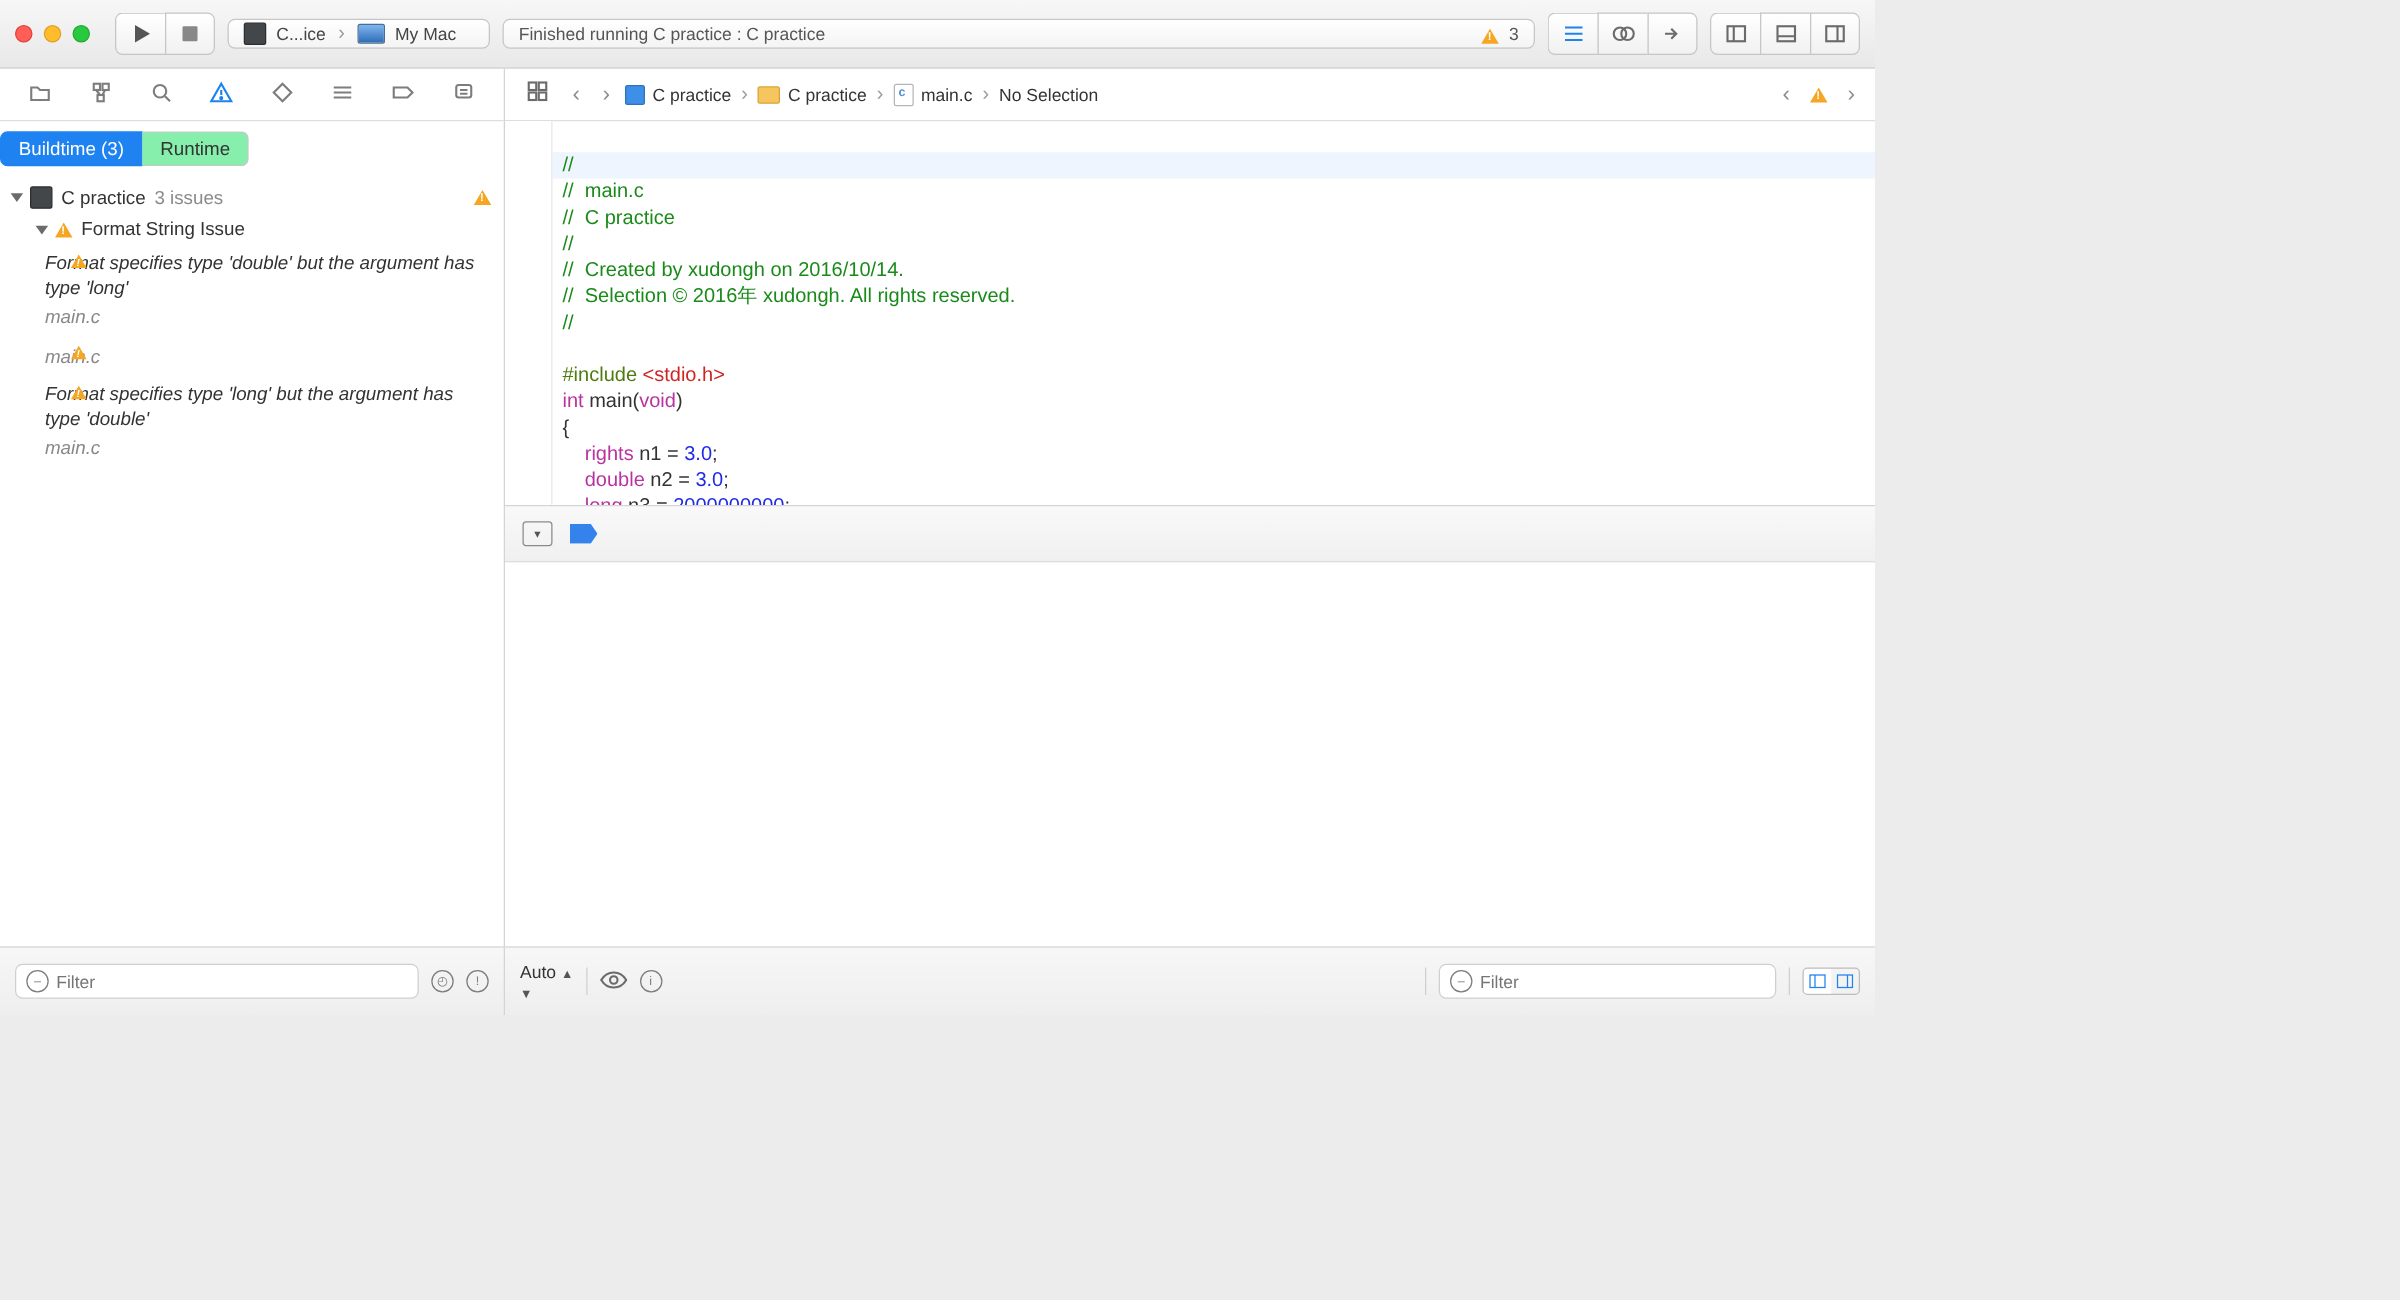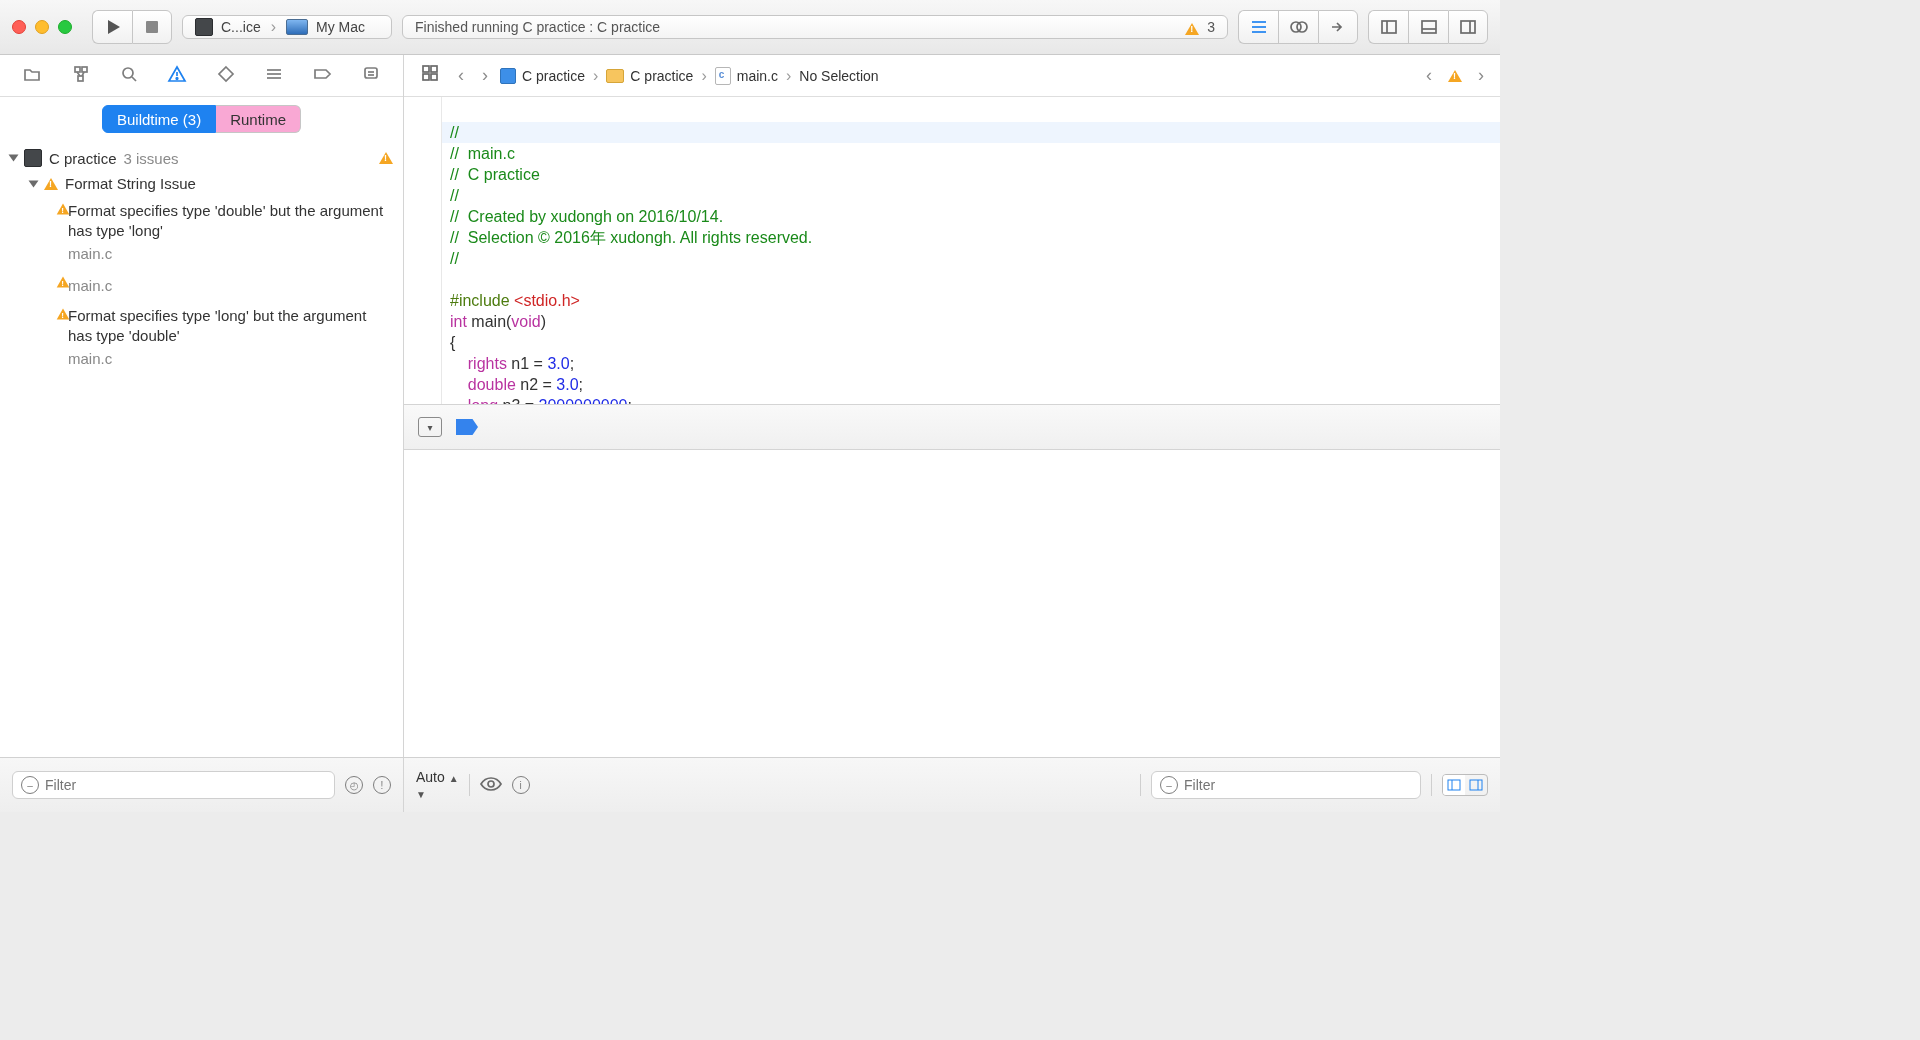--- a/index.html
+++ b/index.html
@@ -46,34 +46,34 @@
 
 
 .main { display: flex; height: 702px; }
 .sidebar { width: 404px; background: #fff; border-right: 1px solid #d4d4d4; display: flex; flex-direction: column; overflow: hidden; }
 .editor  { flex: 1; background: #fff; display: flex; flex-direction: column; overflow: hidden; }
 
 
 .side-nav-tabs { height: 42px; border-bottom: 1px solid #dedede; display: flex; align-items: center; justify-content: space-around; padding: 0 8px; }
 .side-nav-tabs .icon-svg { stroke: #7d7d7d; }
 .side-nav-tabs .active { stroke: #1e82f0; fill: none; }
-.segmented { display: flex; justify-content: center; padding: 8px 0; }
-.seg-btn { height: 28px; padding: 0 14px; border: 1px solid #c6c6c6; background: #f9a8d4; display: inline-flex; align-items: center; color: #333; font-size: 15px; }
+.segmented { display: flex; justify-content: flex-start; padding: 8px 0; }
+.seg-btn { height: 28px; padding: 0 14px; border: 1px solid #c6c6c6; background: #86efac; display: inline-flex; align-items: center; color: #333; font-size: 15px; }
 .seg-btn:first-child { border-top-left-radius: 6px; border-bottom-left-radius: 6px; }
 .seg-btn:last-child  { border-top-right-radius: 6px; border-bottom-right-radius: 6px; border-left: 0; }
 .seg-btn.on { background: #1e82f0; color: #fff; border-color: #1e82f0; }
 
 
 .issue-tree { overflow-y: auto; flex: 1; font-size: 15px; padding: 4px 0; }
 .tree-row { display: flex; align-items: center; gap: 7px; padding: 4px 10px; }
 .disclosure { width: 0; height: 0; border-top: 5px solid transparent; border-bottom: 5px solid transparent; border-left: 7px solid #6b6b6b; display: inline-block; transform: rotate(90deg); }
 .tree-label { color: #333; }
 .tree-meta  { color: #8a8a8a; }
 .right-warn { margin-left: auto; }
-.issue-item { padding: 5px 10px 5px 68px; position: relative; line-height: 1.35; }
+.issue-item { padding: 5px 10px 5px 36px; position: relative; line-height: 1.35; font-style: italic; }
 .issue-item .warn-tri { position: absolute; left: 56px; top: 7px; transform: scale(.9); }
 .issue-file { color: #888; margin-top: 2px; }
 .issue-group { display: flex; align-items: center; gap: 7px; padding: 4px 10px 4px 30px; }
 
 
 .ed-head { height: 42px; border-bottom: 1px solid #dedede; display: flex; align-items: center; gap: 6px; padding: 0 10px; }
 .ed-head .chev-btn { color: #8c8c8c; padding: 0 6px; font-size: 18px; }
 .crumb { display: inline-flex; align-items: center; gap: 6px; color: #333; }
 .file-icon { width: 16px; height: 18px; background: #fff; border: 1px solid #b6b6b6; border-radius: 2px; position: relative; }
 .file-icon::after { content: "c"; position: absolute; top: 1px; left: 3px; font-size: 10px; color: #5a8fd6; font-weight: bold; }

